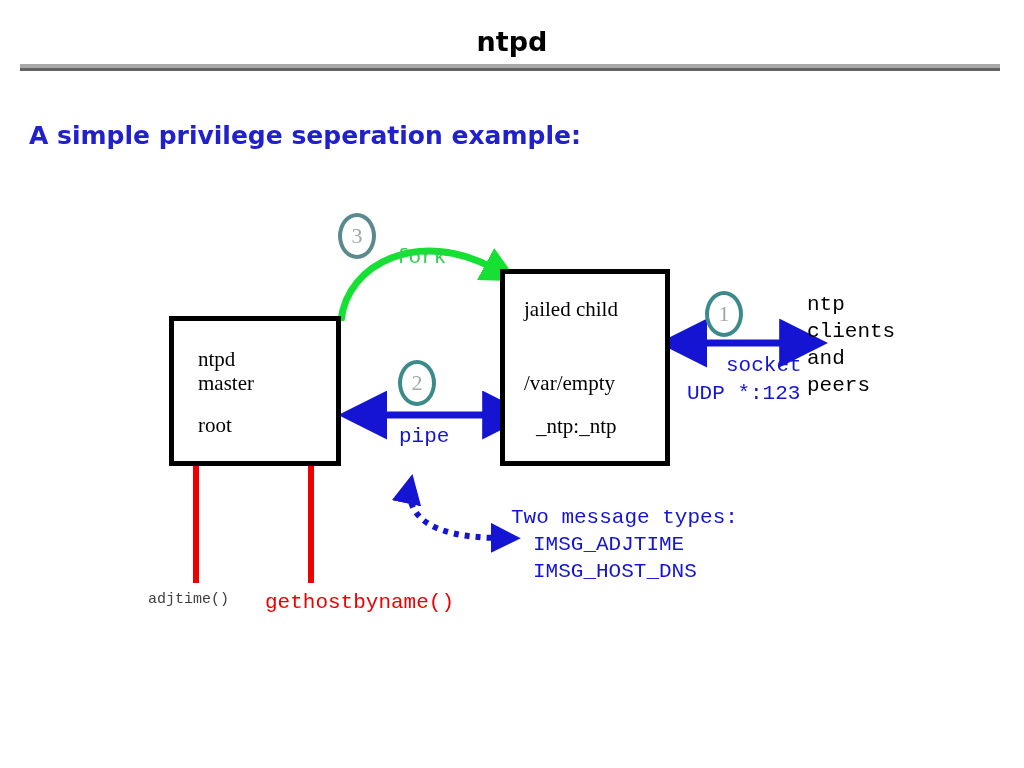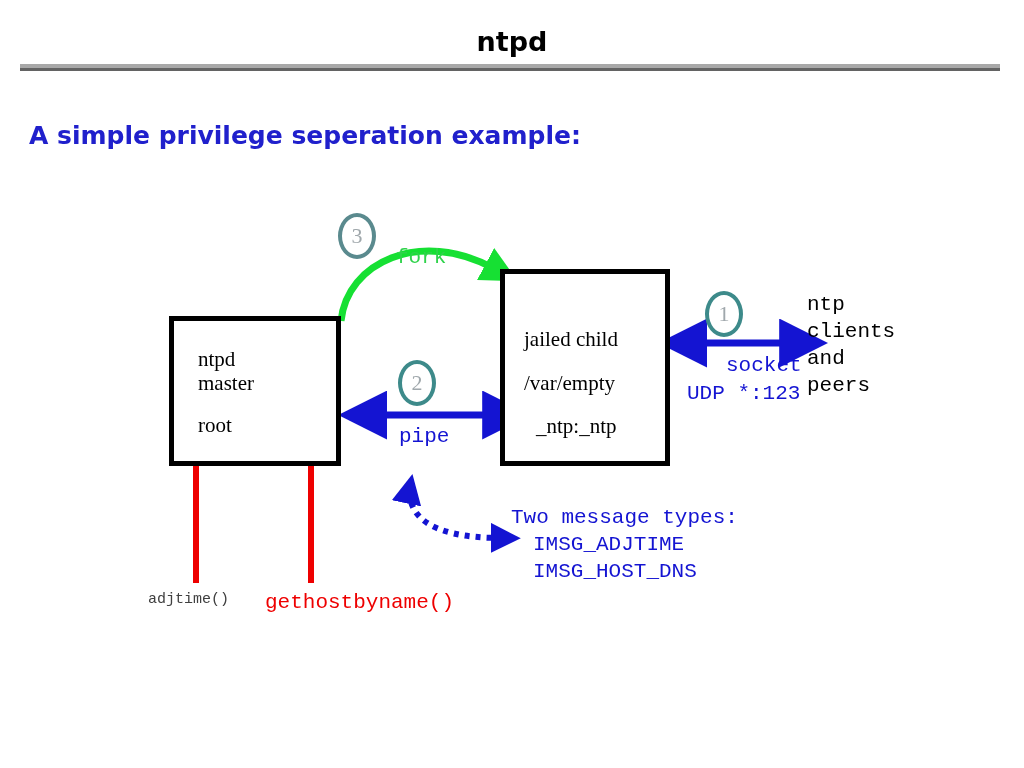--- a/index.html
+++ b/index.html
@@ -76,21 +76,21 @@
   .box-line {
     position: absolute;
     font-family: "Liberation Serif", serif;
     font-size: 21px;
     color: #000000;
     white-space: nowrap;
   }
   #master-l1 { left: 24px; top: 26px; }
   #master-l2 { left: 24px; top: 50px; }
   #master-l3 { left: 24px; top: 92px; }
-  #child-l1  { left: 19px; top: 23px; margin-top: 30px; }
+  #child-l1  { left: 19px; top: 23px; }
   #child-l2  { left: 19px; top: 97px; }
   #child-l3  { left: 31px; top: 140px; }
 
   
   #art {
     position: absolute;
     left: 0;
     top: 0;
     width: 1024px;
     height: 768px;

